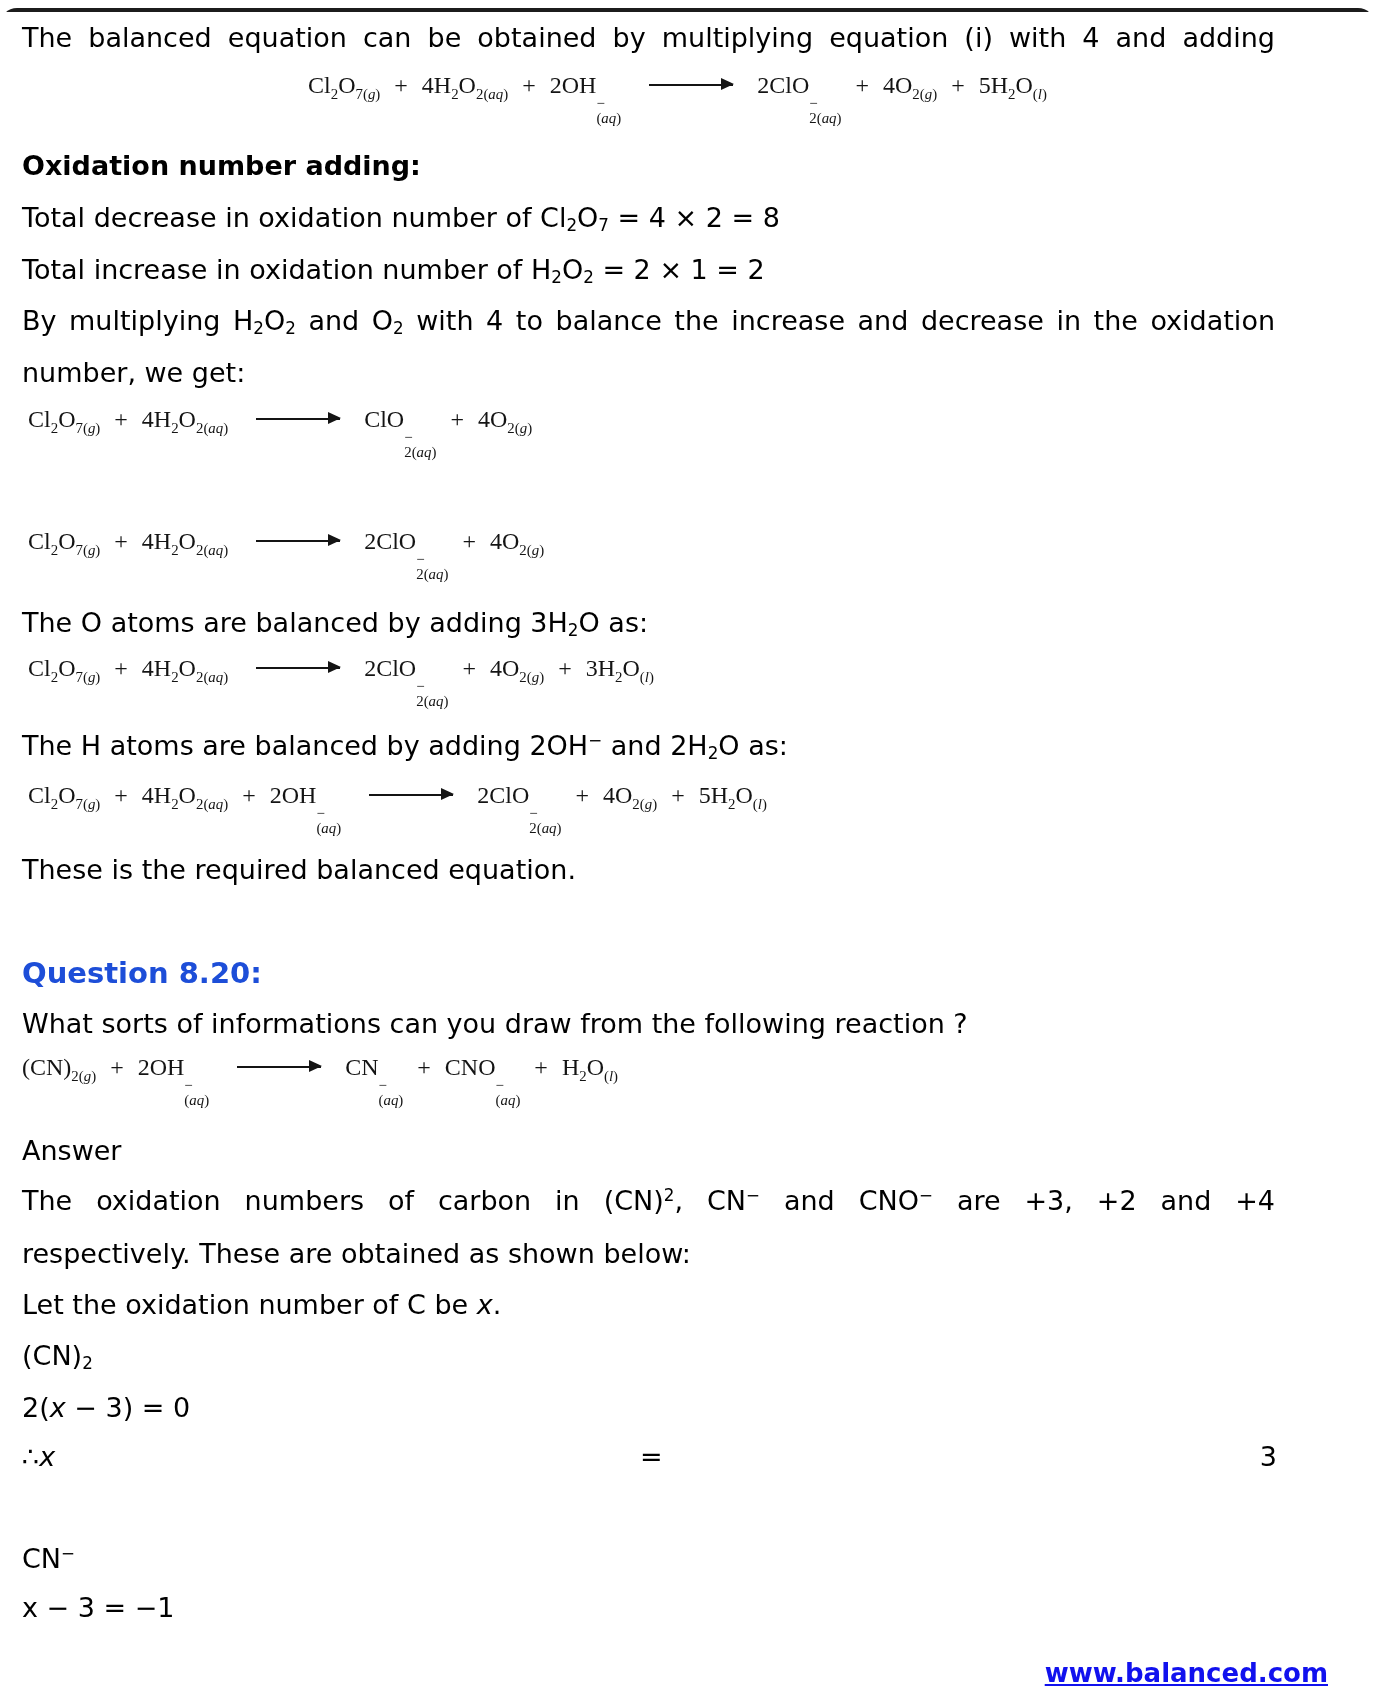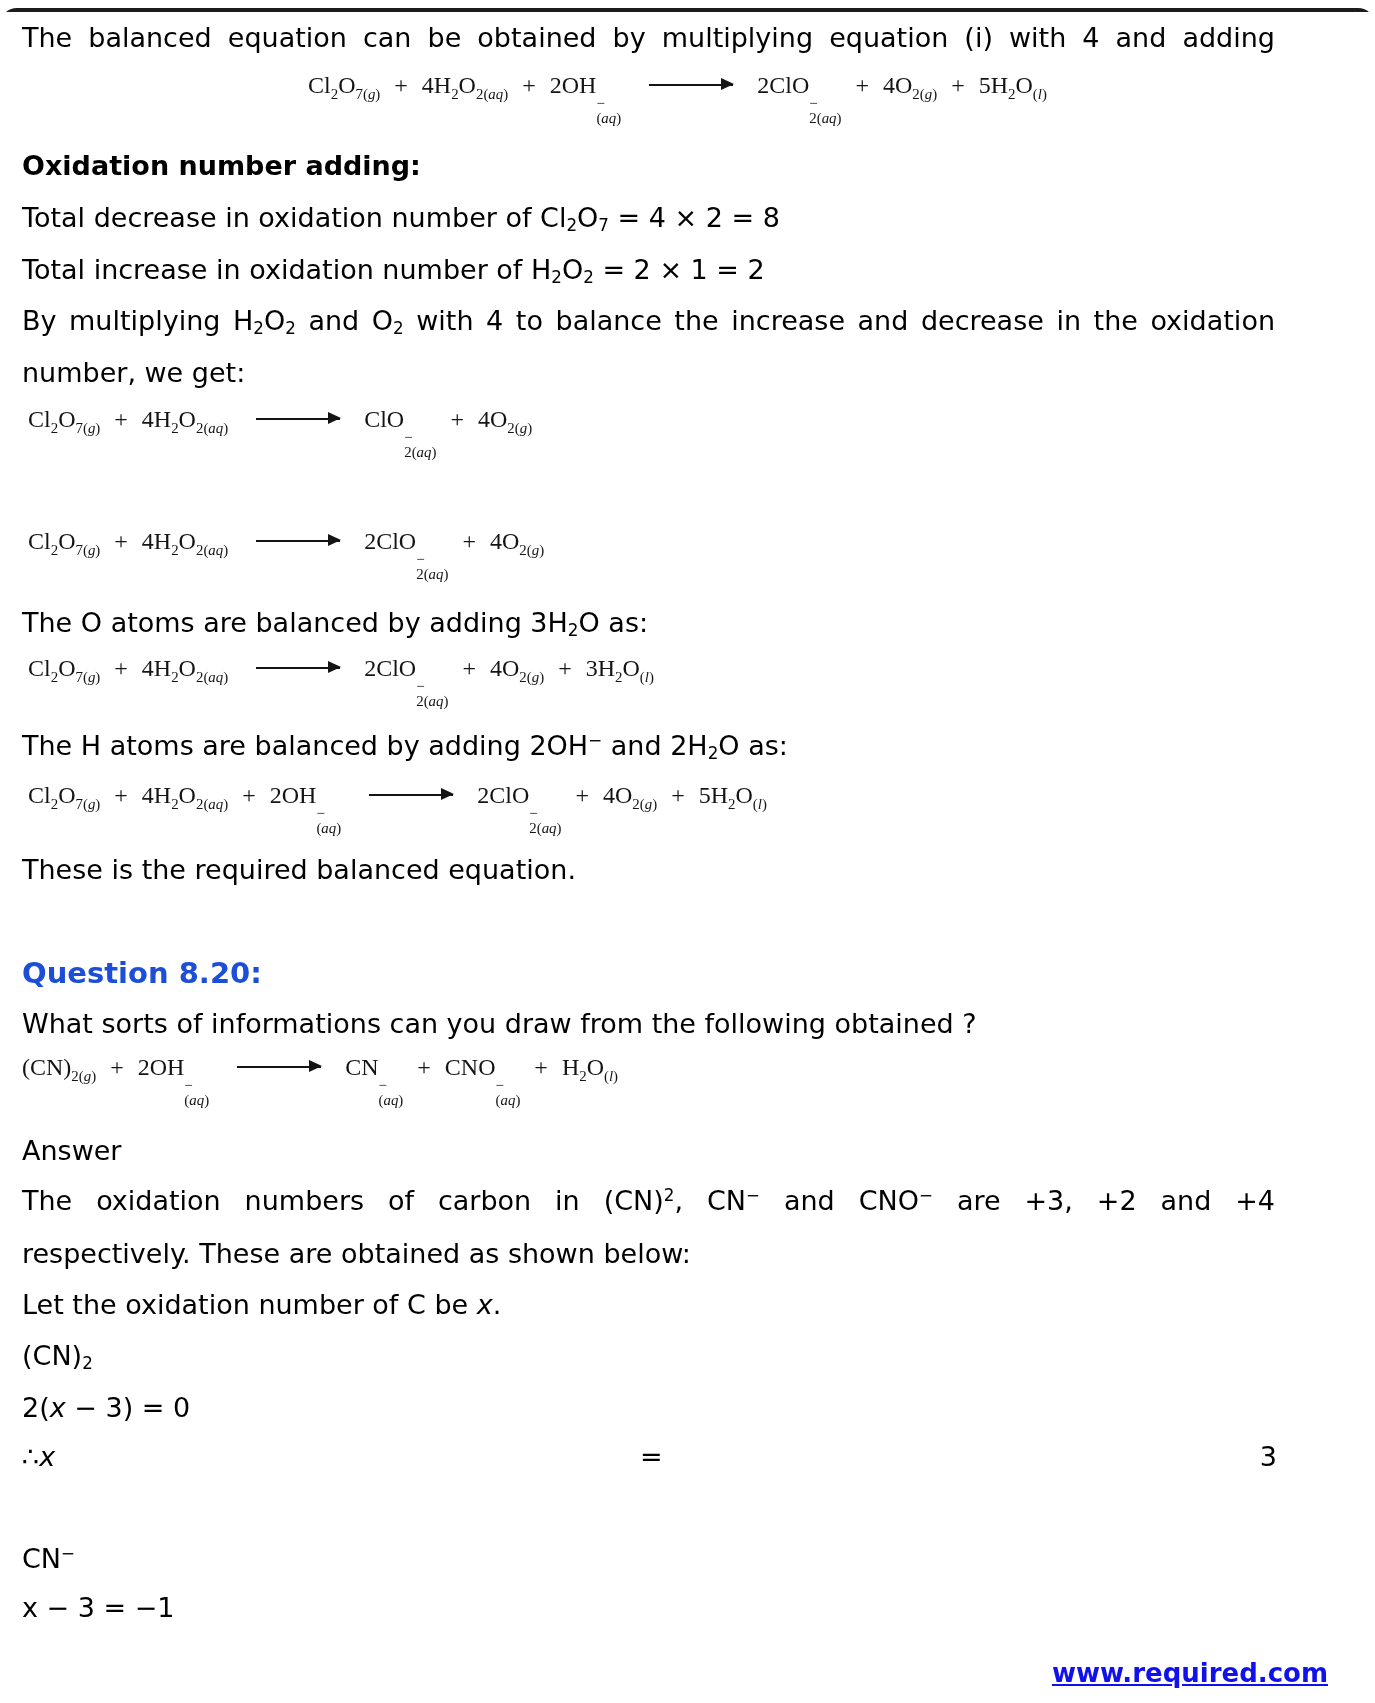--- a/index.html
+++ b/index.html
@@ -86,21 +86,21 @@
   <div class="eq" style="left:28px; top:772px">Cl<sub>2</sub>O<sub>7(<i>g</i>)</sub> + 4H<sub>2</sub>O<sub>2(<i>aq</i>)</sub> + 2OH<span class="stk">
         <span class="stk-top">−</span>
         <span class="stk-bot">(<i>aq</i>)</span>
       </span> <span class="arr"></span> 2ClO<span class="stk">
         <span class="stk-top">−</span>
         <span class="stk-bot">2(<i>aq</i>)</span>
       </span> + 4O<sub>2(<i>g</i>)</sub> + 5H<sub>2</sub>O<sub>(<i>l</i>)</sub></div>
   <div class="line" style="top:844px">These is the required balanced equation.</div>
 
   <div class="qhead" style="top:948px">Question 8.20:</div>
-  <div class="line" style="top:998px">What sorts of informations can you draw from the following obtained ?</div>
+  <div class="line" style="top:998px">What sorts of informations can you draw from the following reaction ?</div>
   <div class="eq" style="left:22px; top:1044px">(CN)<sub>2(<i>g</i>)</sub> + 2OH<span class="stk">
         <span class="stk-top">−</span>
         <span class="stk-bot">(<i>aq</i>)</span>
       </span> <span class="arr"></span> CN<span class="stk">
         <span class="stk-top">−</span>
         <span class="stk-bot">(<i>aq</i>)</span>
       </span> + CNO<span class="stk">
         <span class="stk-top">−</span>
         <span class="stk-bot">(<i>aq</i>)</span>
       </span> + H<sub>2</sub>O<sub>(<i>l</i>)</sub></div>
@@ -111,14 +111,14 @@
 
   <div class="line" style="top:1330px">(CN)<sub>2</sub></div>
   <div class="line" style="top:1382px">2(<i>x</i> − 3) = 0</div>
   <div class="line" style="top:1431px">∴<i>x</i></div>
   <div class="line" style="top:1431px; left:640px">=</div>
   <div class="line" style="top:1431px; left:auto; right:98px">3</div>
 
   <div class="line" style="top:1533px">CN<sup>−</sup></div>
   <div class="line" style="top:1582px">x − 3 = −1</div>
 
-  <a href="#" class="footer-link">www.required.com</a>
+  <a href="#" class="footer-link">www.balanced.com</a>
 </div>
 
 </body></html>

